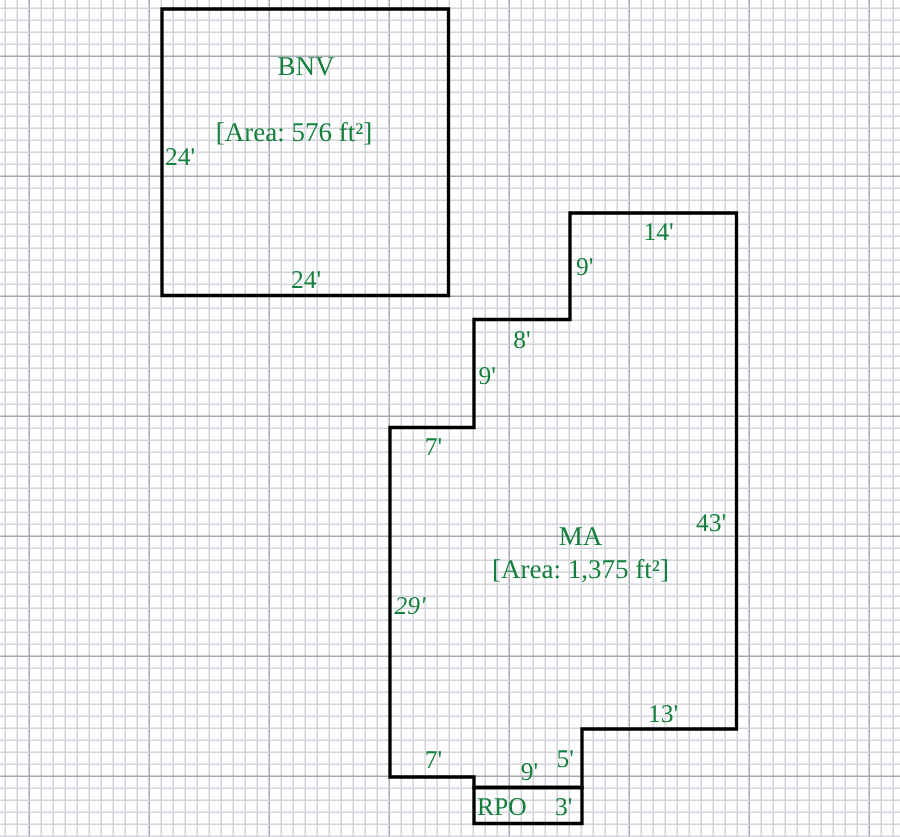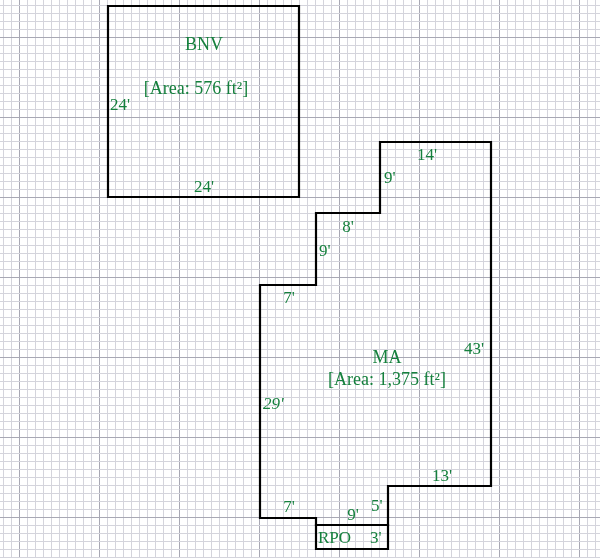--- a/index.html
+++ b/index.html
@@ -166,21 +166,21 @@
   <path d="M316 525 H388 V549 H316 Z" fill="none" stroke="#000" stroke-width="2.2"></path>
 </svg>
 
 <div class="lbl ctr title" style="left:204px;top:34px;">BNV</div>
 <div class="lbl ctr title" style="left:196px;top:55px;margin-top:23px;">[Area: 576 ft²]</div>
 <div class="lbl" style="left:110px;top:96px;">24'</div>
 <div class="lbl ctr" style="left:204px;top:178px;">24'</div>
 
 <div class="lbl ctr title" style="left:387px;top:347px;text-align:center;">MA</div>
 <div class="lbl ctr title" style="left:387px;top:369px;">[Area: 1,375 ft²]</div>
-<div class="lbl ctr" style="left:427px;top:146px;">14'</div>
+<div class="lbl ctr" style="left:439px;top:146px;">14'</div>
 <div class="lbl" style="left:384px;top:169px;">9'</div>
 <div class="lbl ctr" style="left:348px;top:218px;">8'</div>
 <div class="lbl" style="left:319px;top:242px;">9'</div>
 <div class="lbl ctr" style="left:289px;top:289px;">7'</div>
 <div class="lbl" style="left:263px;top:395px;font-style:italic;">29'</div>
 <div class="lbl" style="left:464px;top:304px;margin-top:36px;">43'</div>
 <div class="lbl ctr" style="left:442px;top:467px;">13'</div>
 <div class="lbl" style="left:371px;top:497px;">5'</div>
 <div class="lbl ctr" style="left:289px;top:498px;">7'</div>
 <div class="lbl ctr" style="left:353px;top:506px;">9'</div>

